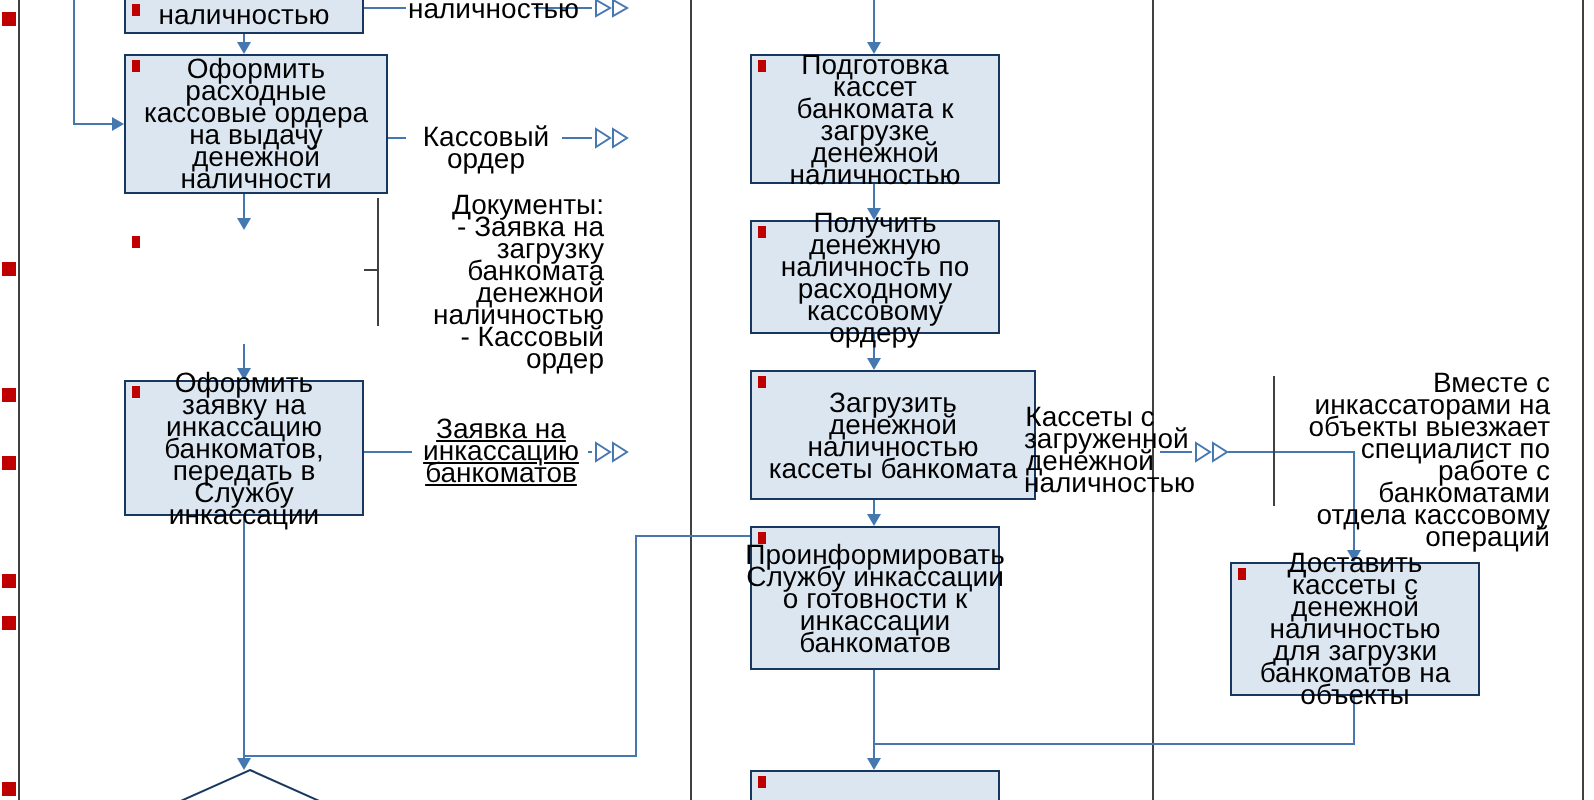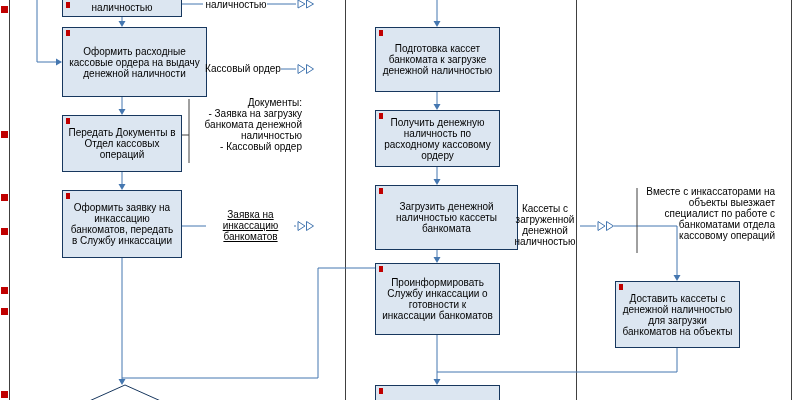--- a/index.html
+++ b/index.html
@@ -1,20 +1,20 @@
 <!DOCTYPE html>
 <html><head>
 <meta charset="utf-8">
 <style>
   * { margin:0; padding:0; box-sizing:border-box; }
   html,body { background:#ffffff; }
   body { font-family:"Liberation Sans", sans-serif; }
   #canvas {
     position:relative; width:797px; height:400px; overflow:hidden;
-    background:#ffffff; font-size:10px; line-height:11px; color:#000;
+    background:#ffffff; font-size:14px; line-height:11px; color:#000;
   }
   svg.overlay { position:absolute; left:0; top:0; pointer-events:none; }
   .pbox {
     position:absolute; background:#dce6f1; border:1px solid #17375e;
     display:flex; align-items:center; justify-content:center;
     text-align:center; padding:2px 5px;
   }
   .flabel { position:absolute; text-align:center; }
   .note { position:absolute; text-align:right; white-space:pre-line; }
   .redmark { position:absolute; background:#c00000; }
@@ -84,27 +84,24 @@
         <path d="M606.5 221.5 l7 4.5 l-7 4.5 z"></path>
     </g>
 
     <polygon points="125,385 163,402 125,419 87,402" fill="#ffffff" stroke="#17375e"></polygon>
   </svg>
 
   <div class="pbox" style="left:62px;top:-12px;width:120px;height:29px;align-items:flex-end;padding-bottom:3px;">
     <span>наличностью</span>
   </div>
 
-  <div class="pbox" style="left:62px;top:27px;width:145px;height:70px;">
+  <div class="pbox" style="left:62px;top:27px;width:132px;height:70px;">
     <span>Оформить расходные кассовые ордера на выдачу денежной наличности</span>
   </div>
 
-  <div class="pbox" style="left:62px;top:115px;width:120px;height:57px;">
-    <span>Передать Документы в Отдел кассовых операций</span>
-  </div>
 
   <div class="pbox" style="left:62px;top:190px;width:120px;height:68px;">
     <span>Оформить заявку на инкассацию банкоматов, передать в Службу инкассации</span>
   </div>
 
   <div class="pbox" style="left:375px;top:27px;width:125px;height:65px;">
     <span>Подготовка кассет банкомата к загрузке денежной наличностью</span>
   </div>
 
   <div class="pbox" style="left:375px;top:110px;width:125px;height:57px;">

